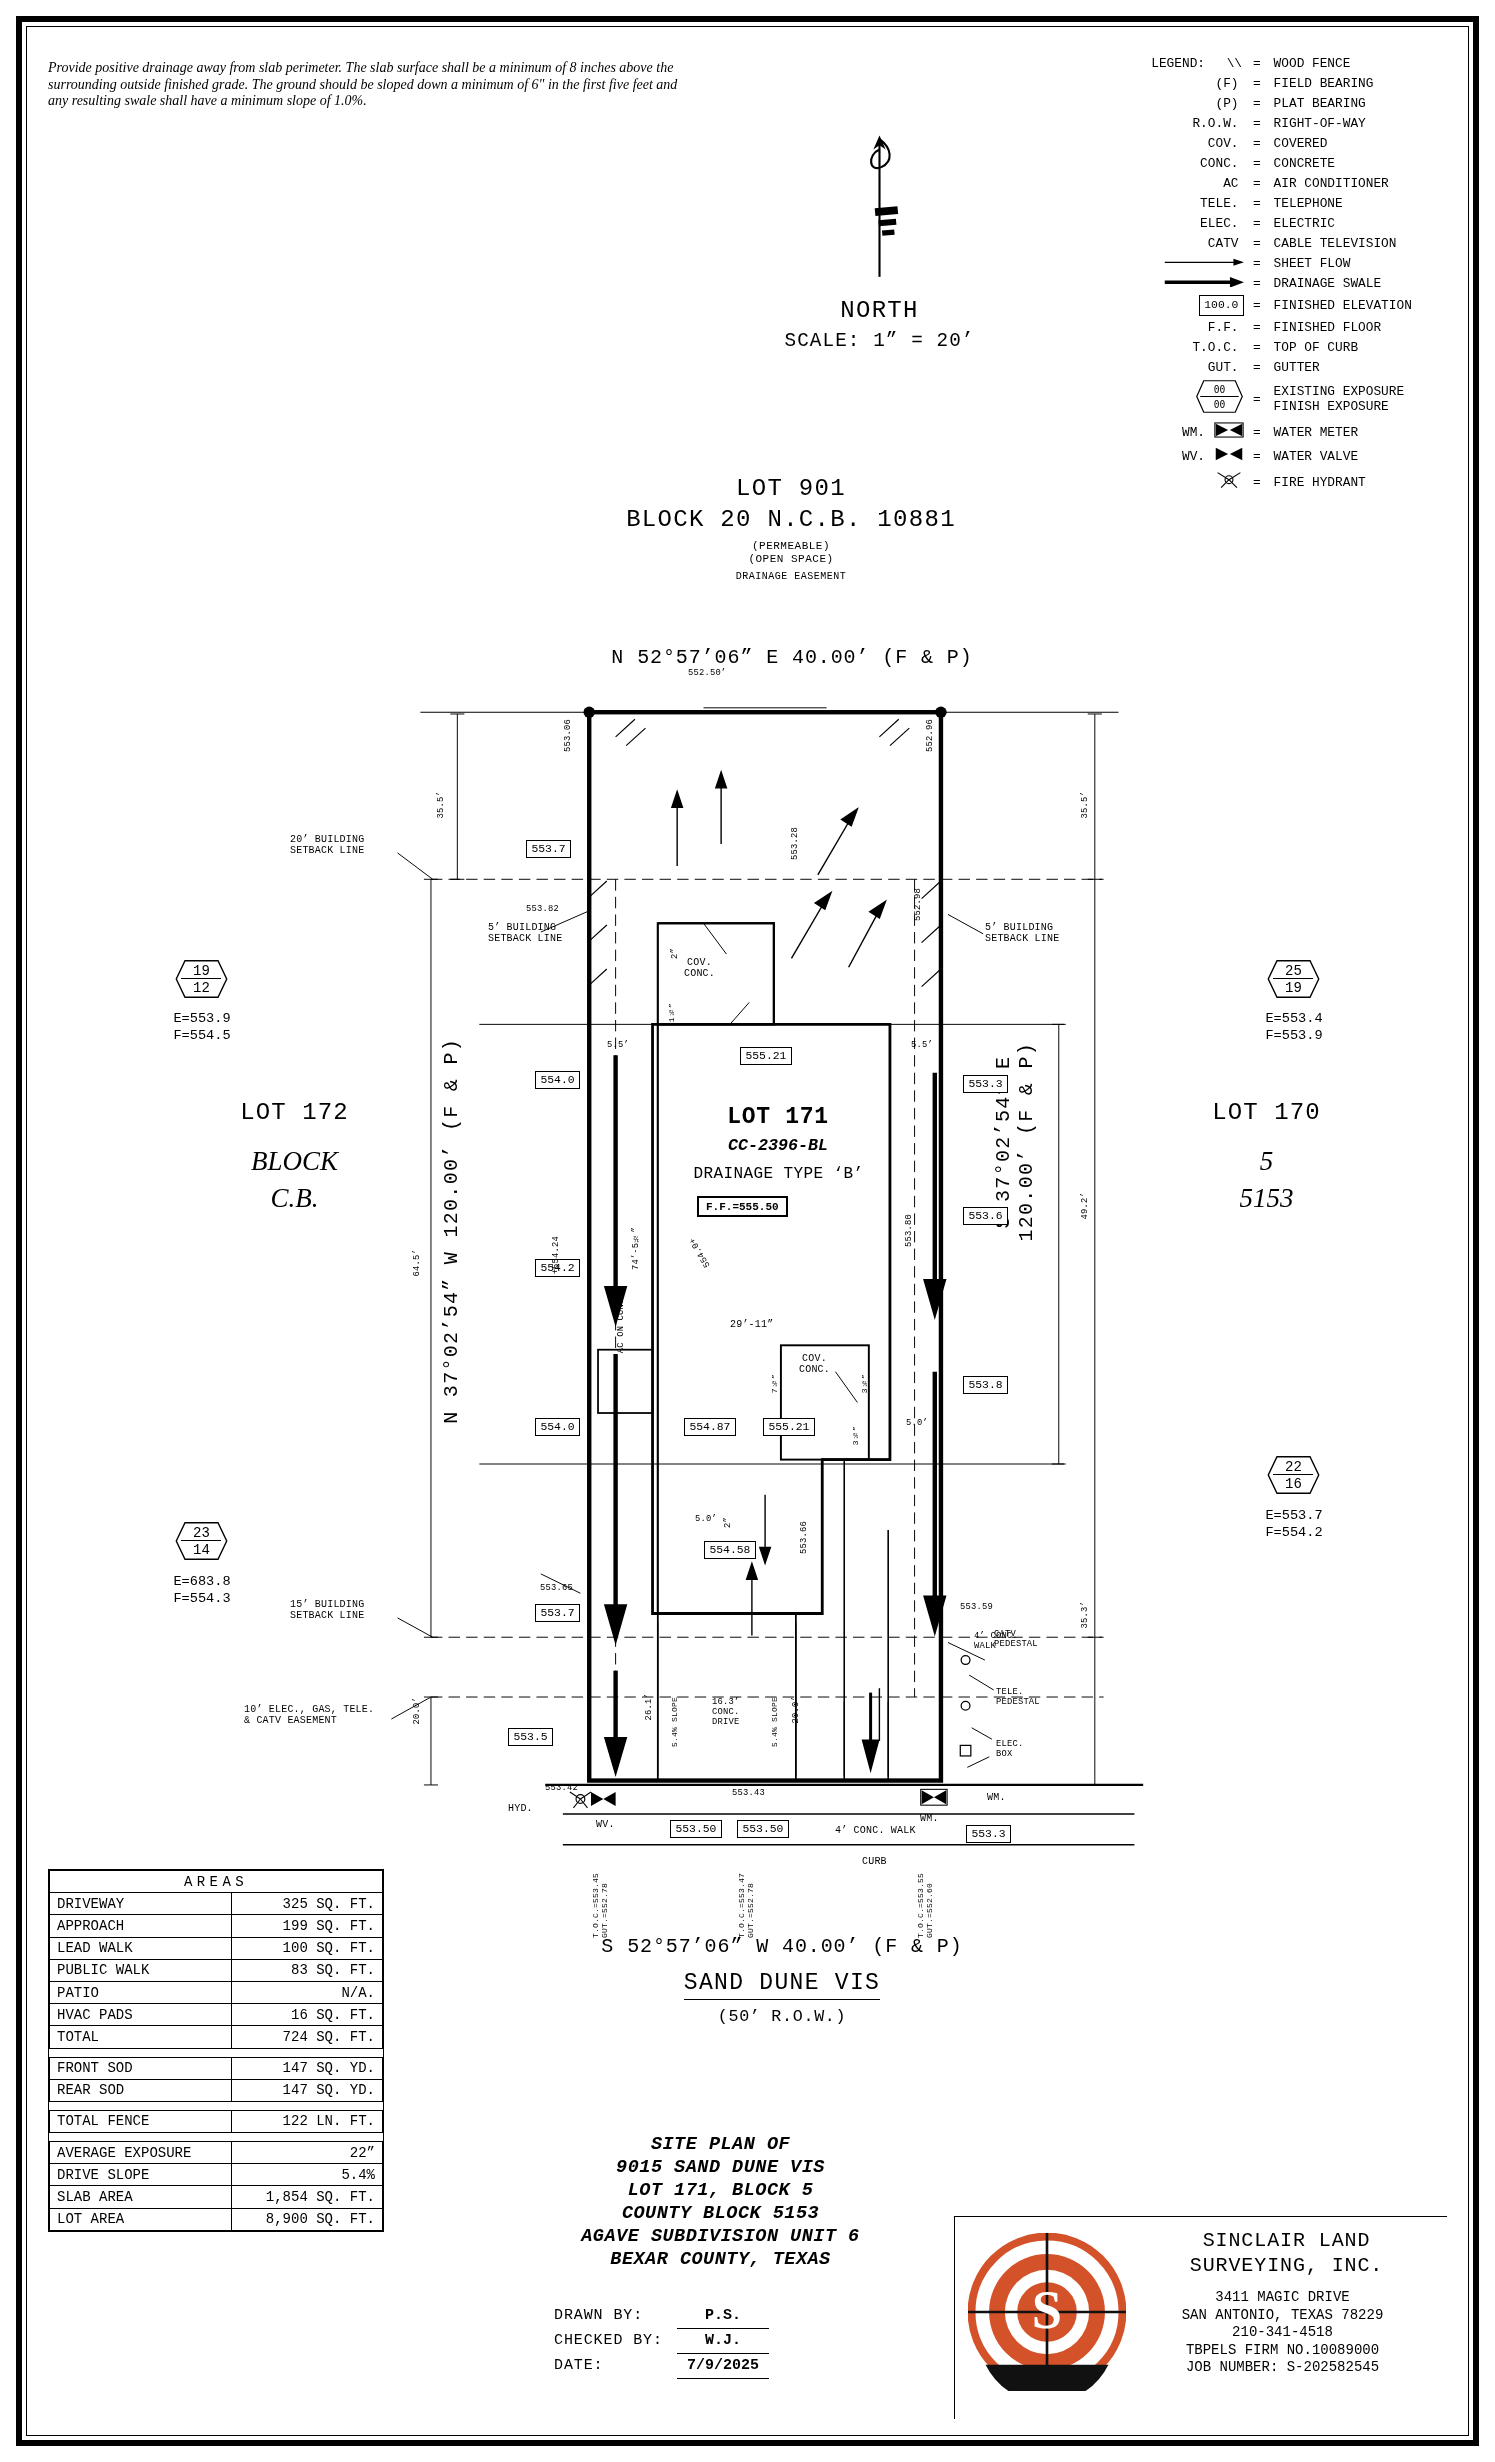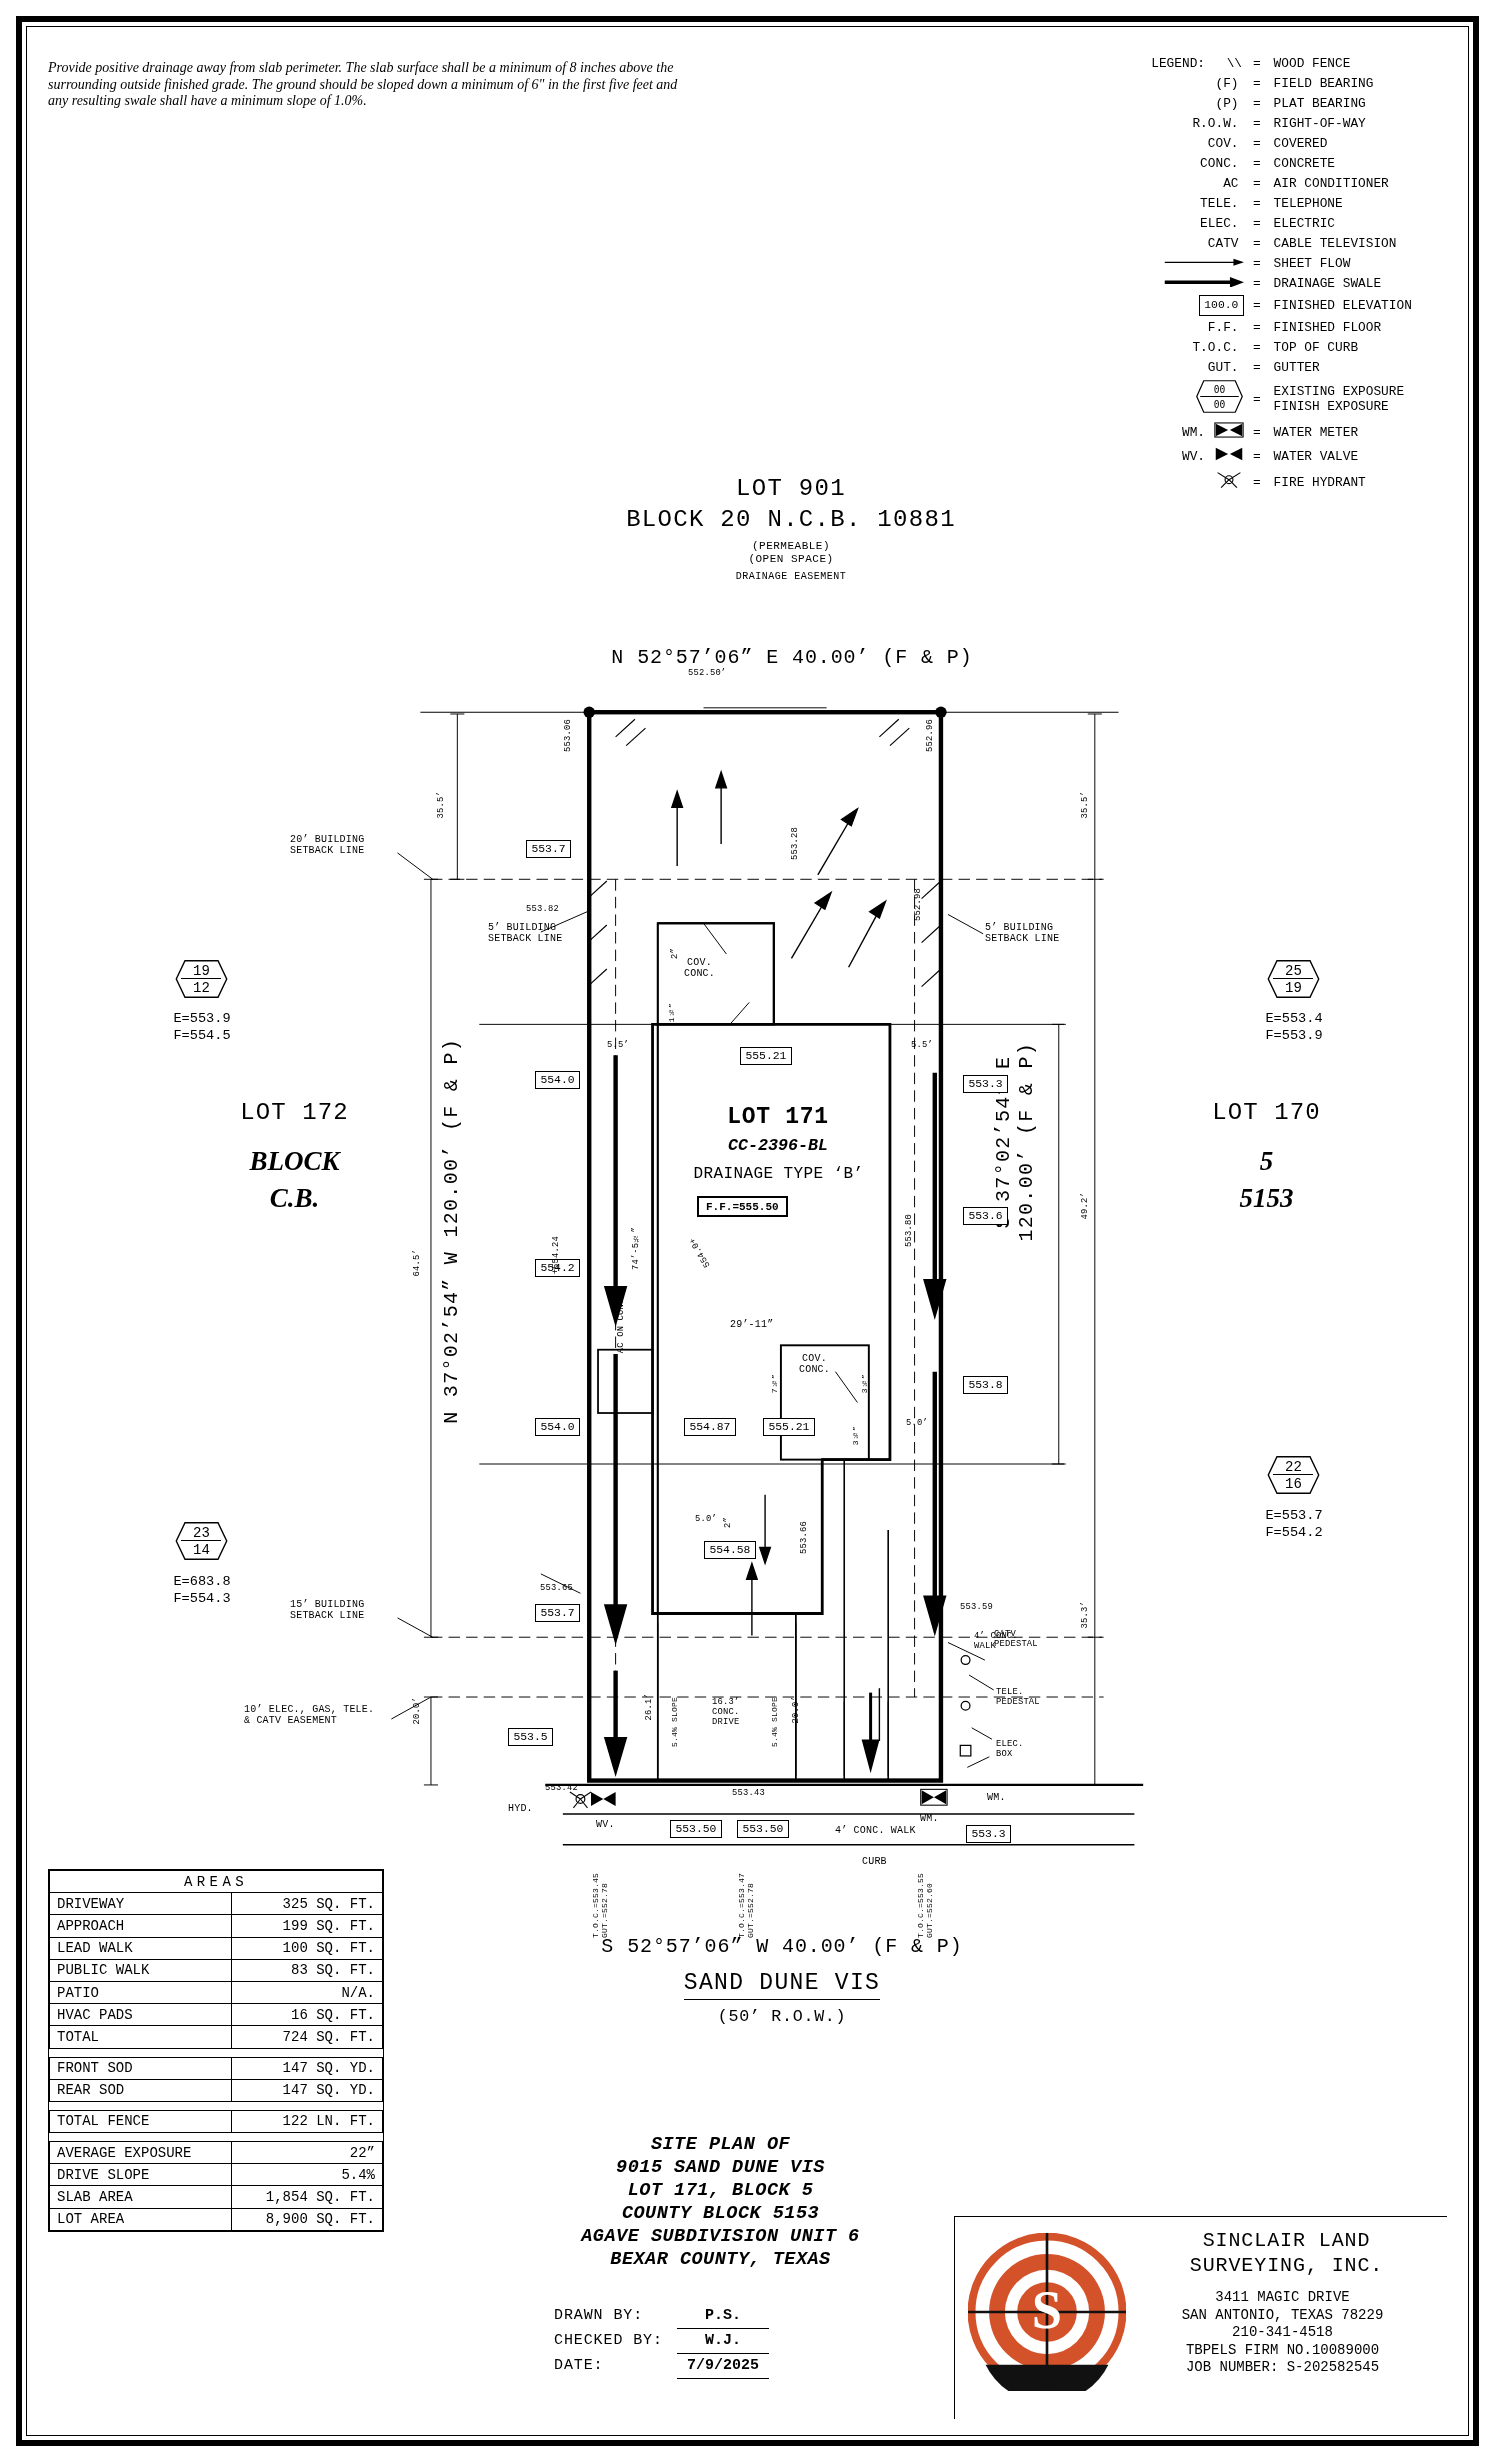--- a/index.html
+++ b/index.html
@@ -3,21 +3,21 @@
 <meta charset="utf-8">
 <style>
   html,body{margin:0;padding:0;background:#fff;}
   body{width:1495px;height:2462px;font-family:"Liberation Sans",sans-serif;color:#000;}
   #sheet{position:relative;width:1495px;height:2462px;box-sizing:border-box;background:#fff;}
   #border-outer{position:absolute;left:16px;top:16px;right:16px;bottom:16px;border:6.2px solid #000;}
   #border-inner{position:absolute;left:26px;top:26px;right:26px;bottom:26px;border:1.8px solid #000;}
   .abs{position:absolute;}
   .serif{font-family:"Liberation Serif",serif;}
   .ital{font-style:italic;}
-  .bold{font-weight:bold;}
+  .bold{font-weight:normal;}
 
   
   #disclaimer{left:48px;top:51px;width:651px;}
   #disclaimer .d1{font-family:"Liberation Serif",serif;font-style:italic;font-weight:bold;font-size:17px;line-height:20px;letter-spacing:0.2px;}
   #disclaimer .d2{font-family:"Liberation Serif",serif;font-style:italic;font-size:14px;line-height:16.7px;margin-top:8.8px;}
 
   
   #legend{left:1104px;top:55px;width:352px;font-family:"Liberation Mono",monospace;font-size:12.8px;line-height:17px;}
   #legend table{border-collapse:collapse;}
   #legend td{padding:0 0 3px 0;vertical-align:middle;white-space:nowrap;}
@@ -230,20 +230,34 @@
                   <line x1="17" y1="11" x2="8" y2="20" stroke="#000" stroke-width="1.3"></line>
                   <line x1="17" y1="11" x2="26" y2="20" stroke="#000" stroke-width="1.3"></line>
                 </svg></span></td>
           <td class="eq">=</td>
             <td class="v">FIRE HYDRANT</td>
           </tr>
     </tbody>
       </table>
   </div>
 
+  <div id="north-block" class="abs">
+    <svg width="299" height="158" viewBox="0 0 340 180">
+      <g transform="translate(170,0)">
+        <path d="M 0,12 L 0,165" stroke="#000" stroke-width="2.4" fill="none"></path>
+        <path d="M 0,8 C 14,18 16,34 2,40 C -12,46 -14,26 0,20" stroke="#000" stroke-width="2.4" fill="none"></path>
+        <polygon points="0,4 -7,20 0,15 7,20" fill="#000"></polygon>
+        <rect x="-13" y="86" width="26" height="9" fill="#000" transform="rotate(-5)"></rect>
+        <rect x="-10" y="100" width="20" height="7" fill="#000" transform="rotate(-5)"></rect>
+        <rect x="-7" y="112" width="14" height="6" fill="#000" transform="rotate(-5)"></rect>
+      </g>
+    </svg>
+    <div id="north-label">NORTH</div>
+    <div id="scale-label">SCALE:  1”  =  20’</div>
+  </div>
 
   <div id="lot901" class="abs">
     <div class="l1">LOT 901</div>
     <div class="l2">BLOCK 20 N.C.B. 10881</div>
     <div class="l3">(PERMEABLE)</div>
     <div class="l4">(OPEN SPACE)</div>
     <div class="l5">DRAINAGE EASEMENT</div>
   </div>
 
   <div class="abs bearing" style="left:528px;top:646px;width:528px;text-align:center;">N 52°57’06” E 40.00’ (F &amp; P)</div>

